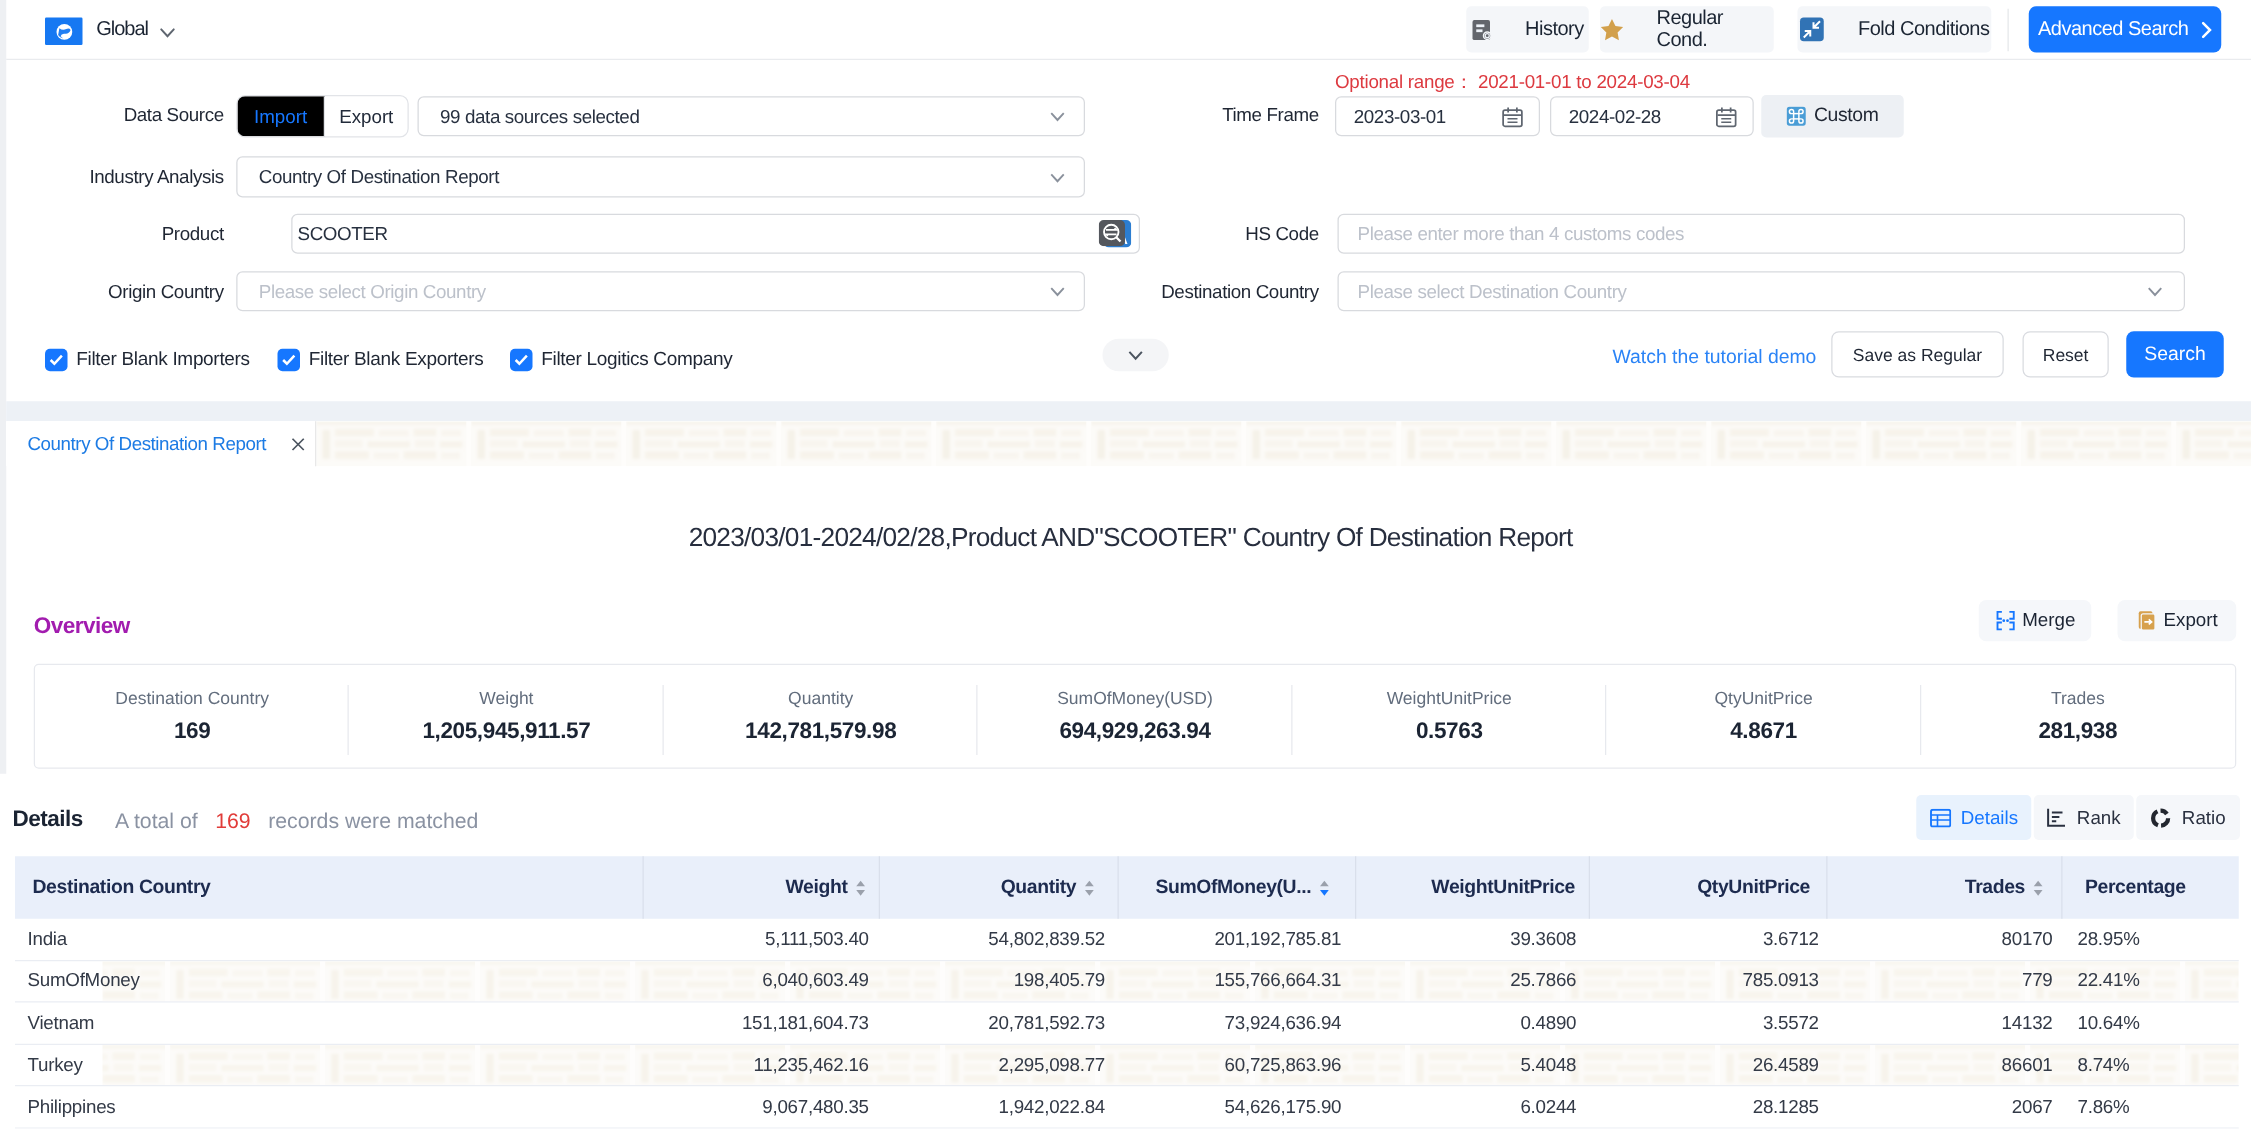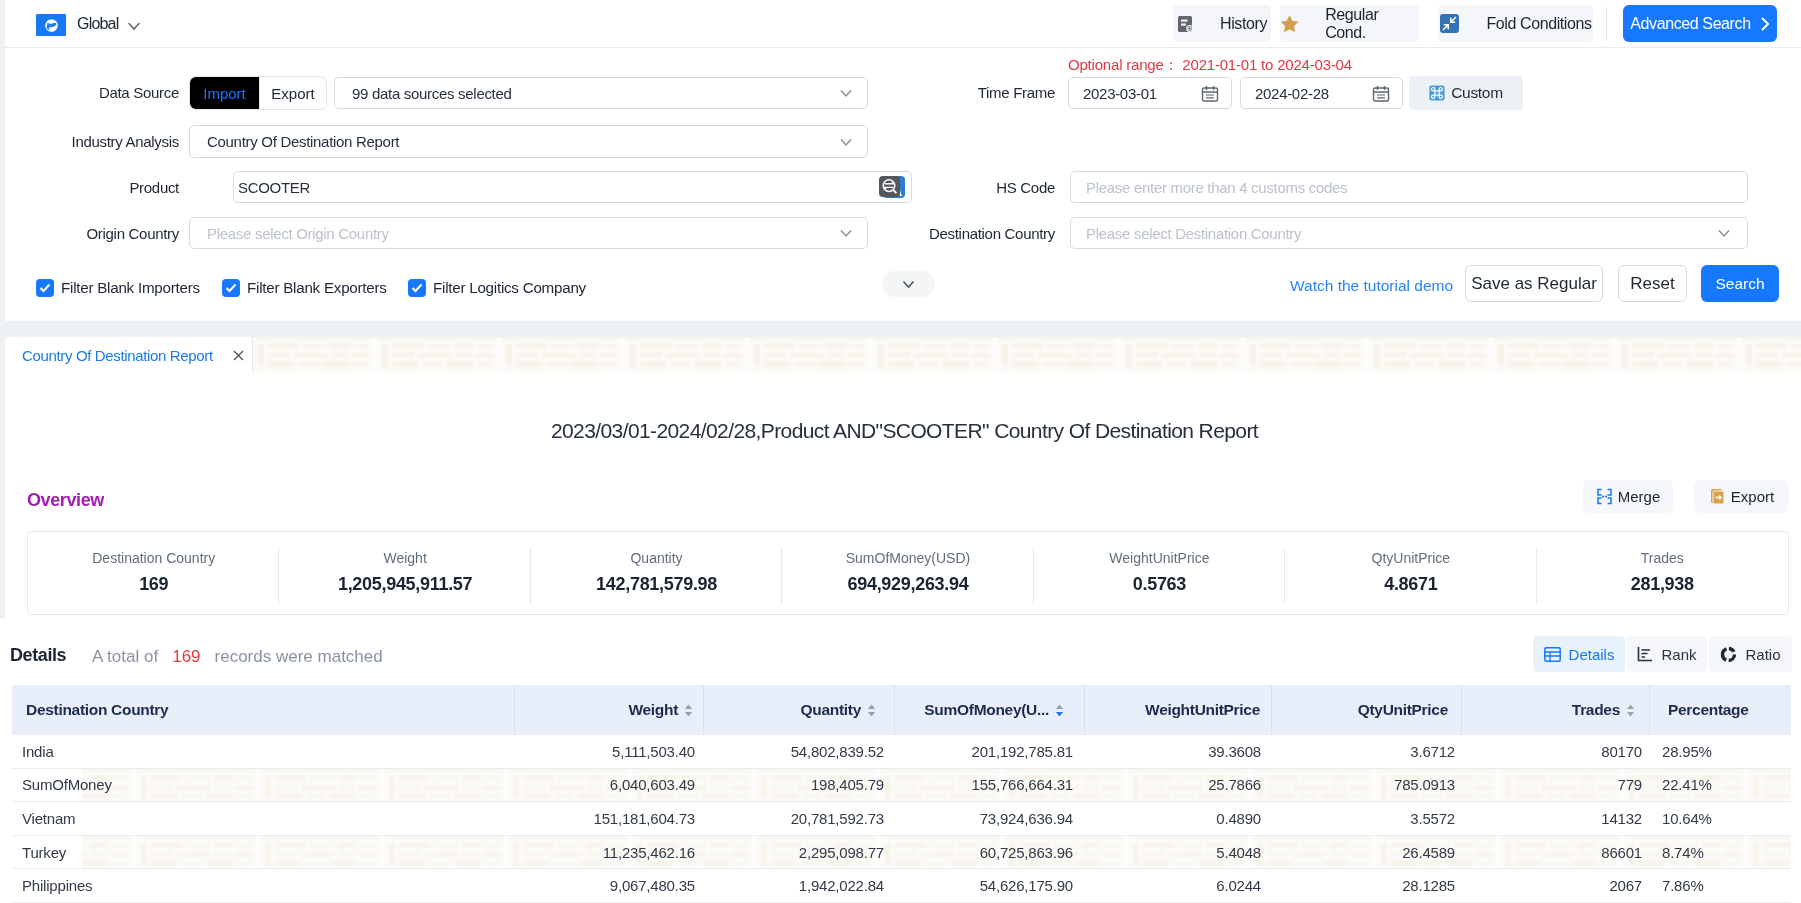--- a/index.html
+++ b/index.html
@@ -19,21 +19,21 @@
 .flabel { font-size:15px; letter-spacing:-0.3px; color:#1f2633; text-align:right; }
 .inp { border:1px solid #d8dade; border-radius:5px; background:#fff; display:flex; align-items:center; font-size:15px; letter-spacing:-0.3px; color:#27303f; }
 .ph { color:#bcc1ca; }
 .red-note { left:1068px; top:56px; font-size:15px; letter-spacing:-0.2px; color:#dd3a40; }
 .toggle { left:189px; top:76px; width:138px; height:34px; border:1px solid #e2e4e8; border-radius:7px; display:flex; overflow:hidden; background:#fff; }
 .tg-imp { width:70px; background:#000000; color:#1677ff; display:flex; align-items:center; justify-content:center; font-size:15px; border-right:1px solid #e2e4e8;}
 .tg-exp { flex:1; color:#222b3a; display:flex; align-items:center; justify-content:center; font-size:15px; }
 .cbx { width:18px; height:18px; border-radius:4px; background:#1677ff; display:flex; align-items:center; justify-content:center; }
 .cb-label { font-size:15.2px; letter-spacing:-0.25px; color:#1f2633; top:279px; }
 .pill { left:882px; top:271px; width:53px; height:26px; border-radius:13px; background:#f4f5f7; display:flex; align-items:center; justify-content:center; }
-.wbtn { top:265px; height:37px; border:1px solid #d9dbe0; border-radius:6px; background:#fff; display:flex; align-items:center; justify-content:center; font-size:17px; color:#1f2633; }
+.wbtn { top:265px; height:37px; border:1px solid #d9dbe0; border-radius:6px; background:#fff; display:flex; align-items:center; justify-content:center; font-size:14px; color:#1f2633; }
 .search-btn { left:1701px; top:265px; width:78px; height:37px; border-radius:6px; background:#1677ff; color:#fff; display:flex; align-items:center; justify-content:center; font-size:15.5px; }
 
 .tabstrip { left:5px; top:337px; width:1796px; height:36px; background:#fff; }
 .tab-active { left:5px; top:337px; width:248px; height:36px; background:#fff; border-right:1px solid #e8e8e8; display:flex; align-items:center; }
 .tab-txt { margin-left:17px; font-size:15px; letter-spacing:-0.35px; color:#1c7be4; }
 
 .title { left:4px; top:419px; width:1801px; text-align:center; font-size:21px; letter-spacing:-0.6px; color:#272e3e; }
 
 .ov-h { left:27px; top:490px; font-size:18px; letter-spacing:-0.4px; font-weight:bold; color:#a21caf; }
 .card-btn { top:480px; height:33px; border-radius:6px; background:#f5f7fa; display:flex; align-items:center; justify-content:center; gap:5px; font-size:15px; color:#1b2433; }

